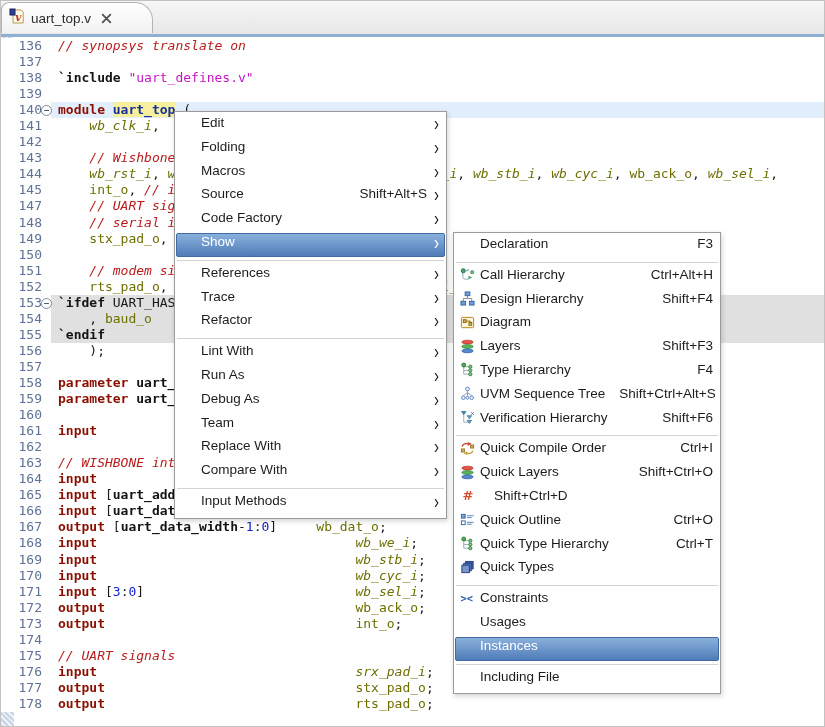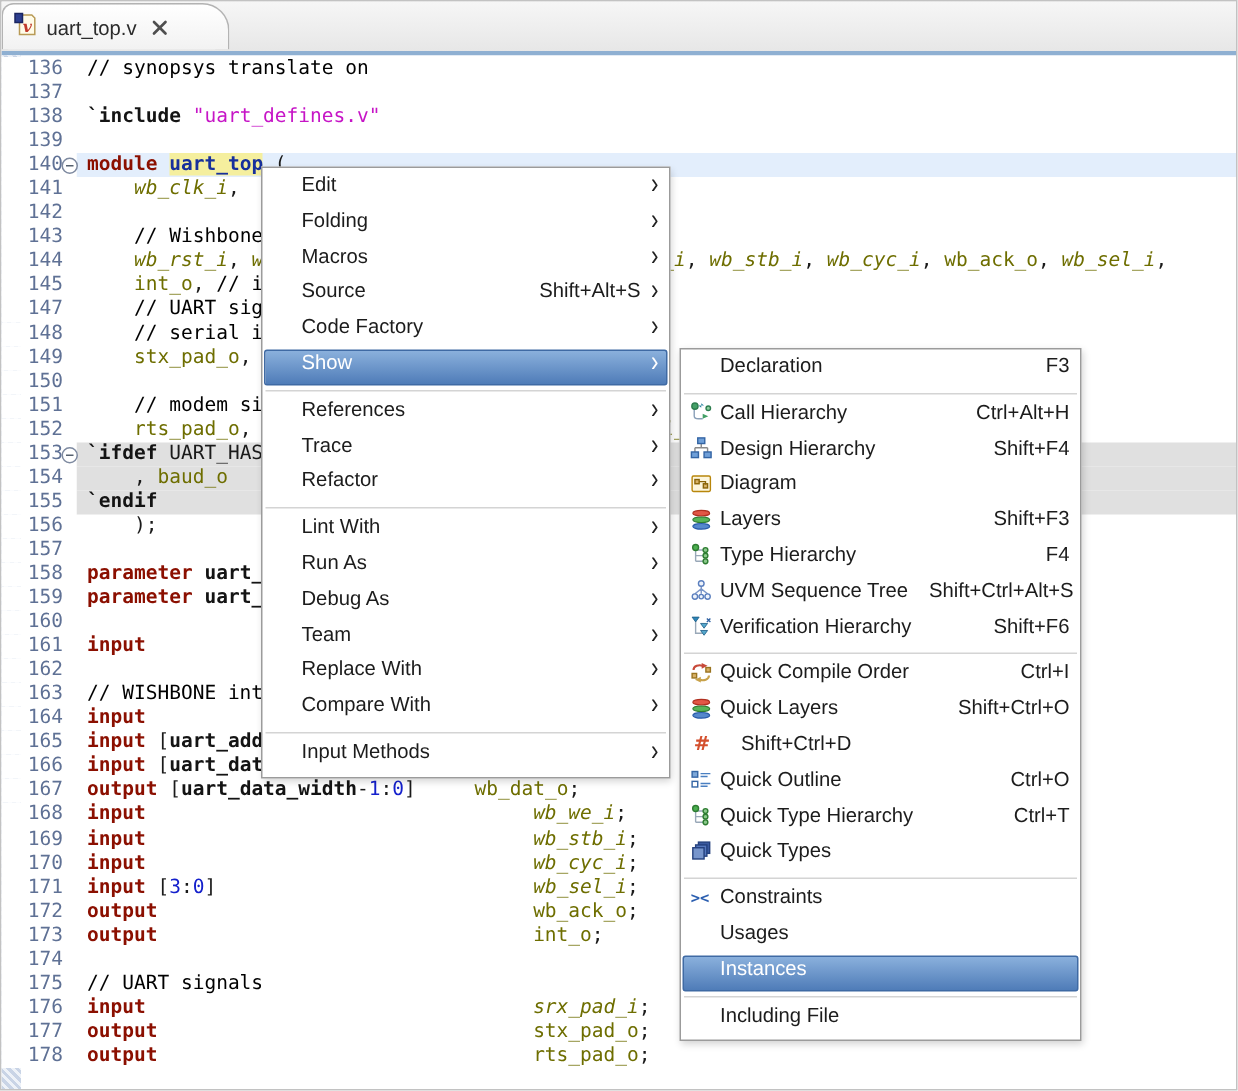--- a/index.html
+++ b/index.html
@@ -23,21 +23,21 @@
       font-family:"DejaVu Sans Mono",monospace;font-size:13px;}
   .gut{flex:0 0 44px;box-sizing:border-box;text-align:right;padding-left:14px;padding-right:3px;
        color:#5f7195;background:#fff;position:relative;}
   .foldc{flex:0 0 6px;position:relative;background:#fff;}
   .fold{position:absolute;left:-4px;top:3px;width:9px;height:9px;border:1px solid #7e8aa0;
         border-radius:50%;background:#fff;box-sizing:content-box;}
   .fold::after{content:"";position:absolute;left:2px;right:2px;top:4px;height:1px;background:#55606e;}
   .cc{flex:1;padding-left:7px;}
   .bg-current{background:#e3eefc;}
   .bg-ifdef{background:#e0e0e0;}
-  .tk-cmt{color:#000000;}
+  .tk-cmt{color:#b91c1c;font-style:italic;}
   .tk-kw{color:#8b0f00;font-weight:bold;}
   .tk-dir{color:#141414;font-weight:bold;text-align:center;}
   .tk-str{color:#c615c6;}
   .tk-num{color:#1420cc;}
   .tk-id{color:#6e6e00;}
   .tk-idi{color:#6e6e00;font-style:italic;}
   .tk-b{color:#141414;font-weight:bold;}
   .tk-mod{color:#17309c;font-weight:bold;background:#f5ef9e;text-align:center;}
   .tk-pln{color:#1a1a1a;}
   

